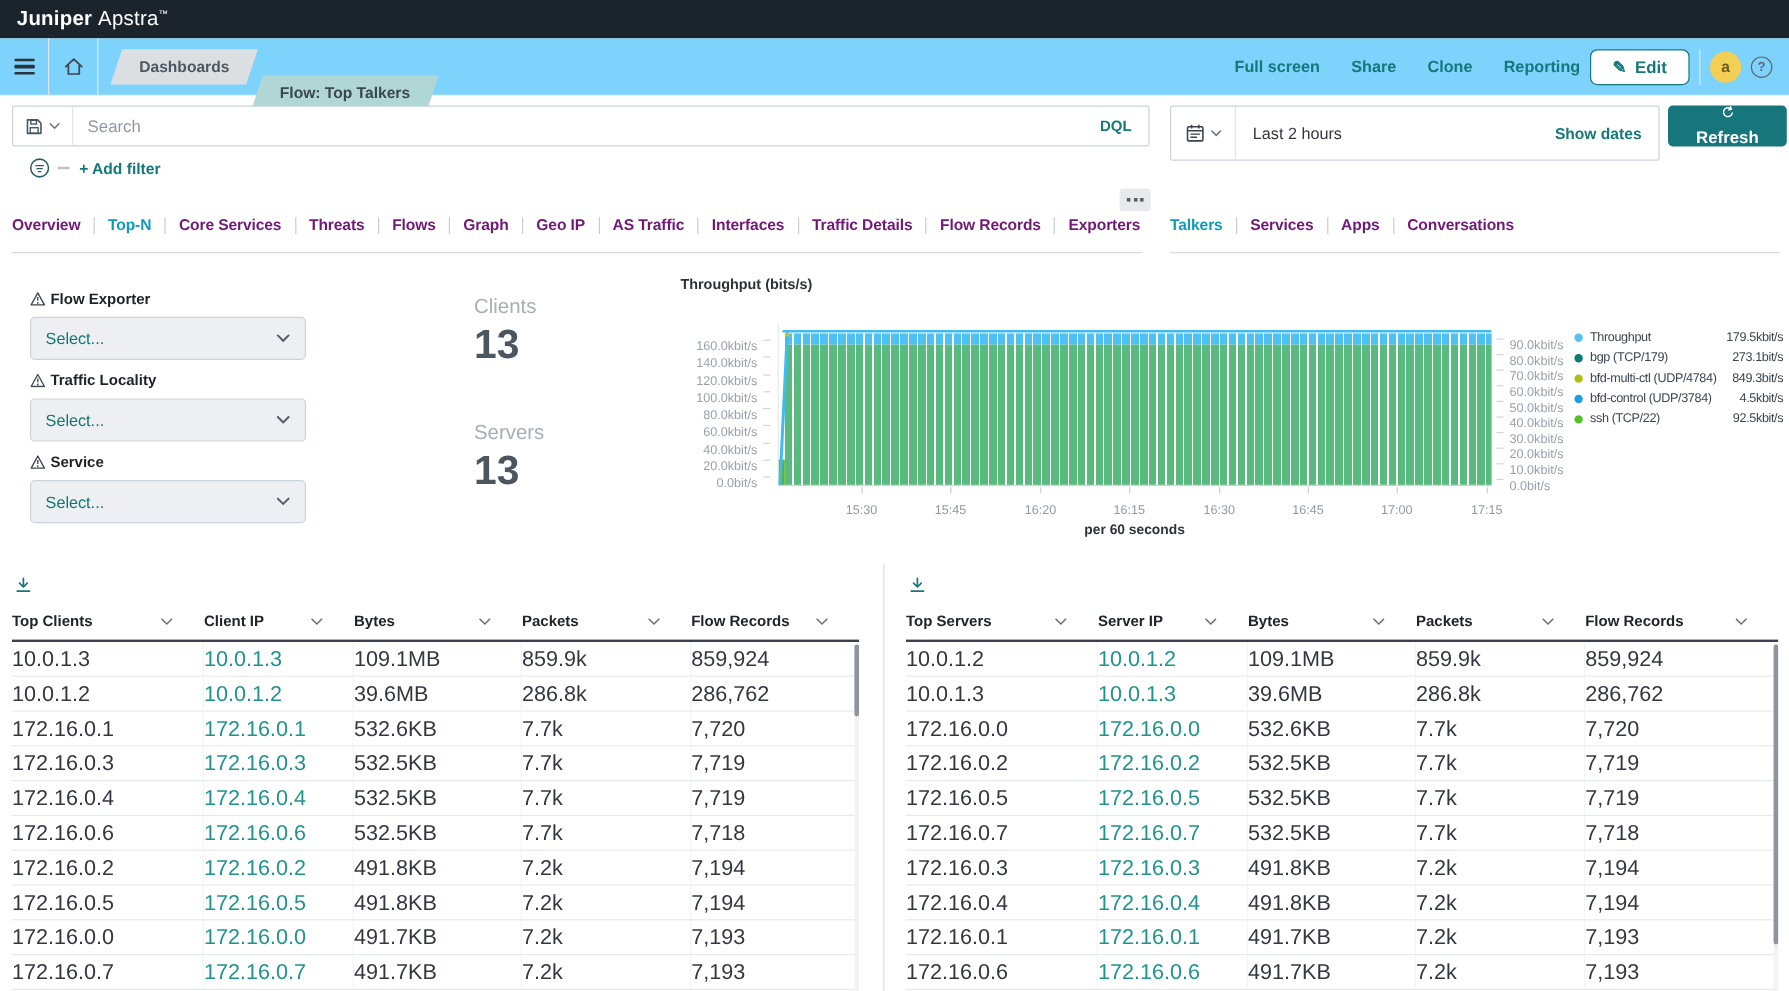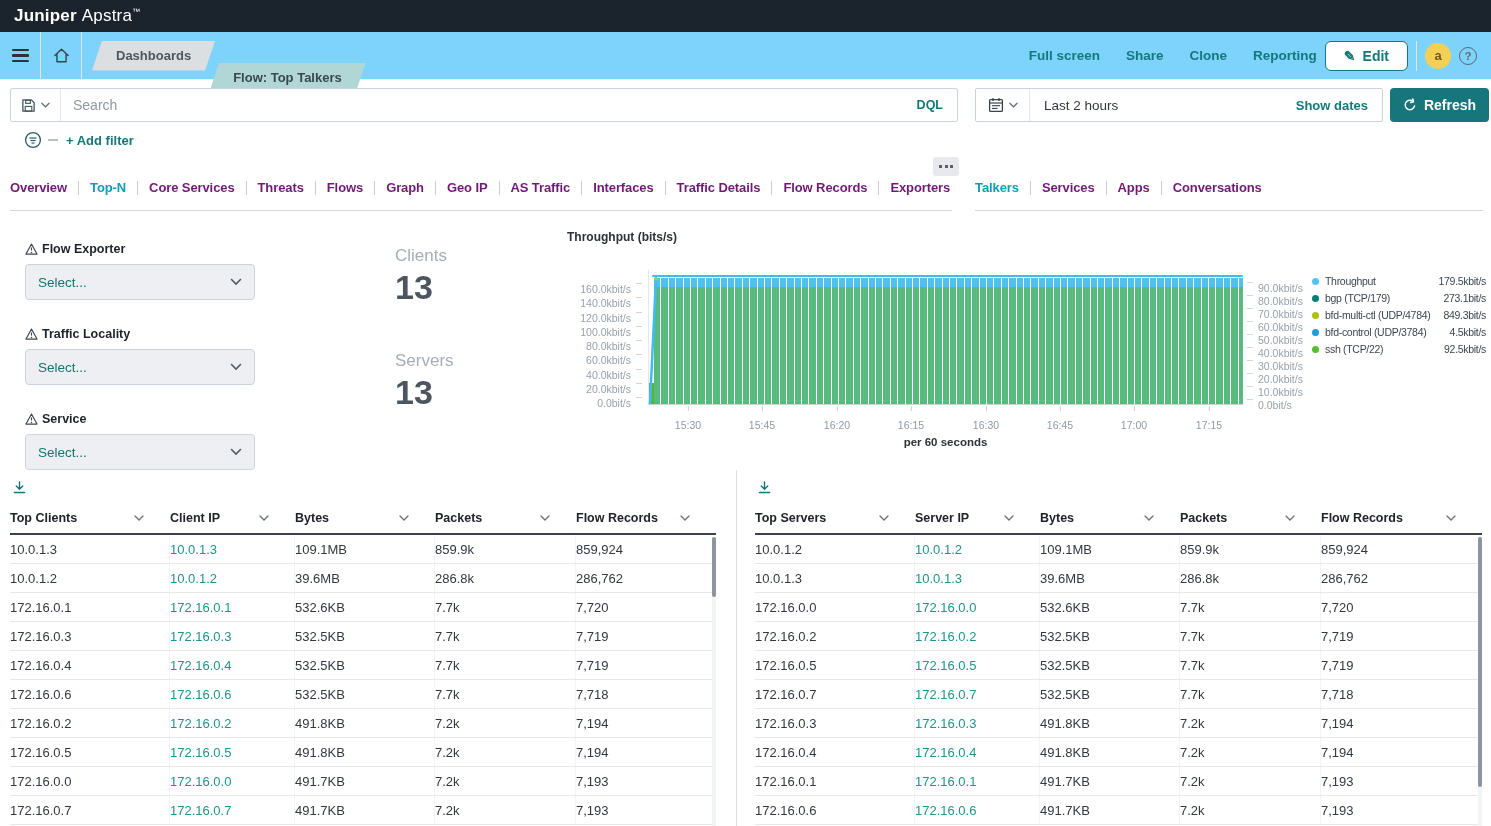--- a/index.html
+++ b/index.html
@@ -29,46 +29,46 @@
   .avatar { width:26px; height:26px; border-radius:50%; background:#f3cf56; color:#6d5a1c; font-size:13px; font-weight:700; display:flex; align-items:center; justify-content:center; cursor:pointer; }
   .help { width:18px; height:18px; border-radius:50%; border:1.6px solid #5f6773; color:#5f6773; font-size:11px; font-weight:700; display:flex; align-items:center; justify-content:center; cursor:pointer; }
 
   
   .search-box { position:absolute; left:10px; top:88px; width:948px; height:34px; border:1px solid #ccd3db; border-radius:2px; background:#fff; display:flex; align-items:center; }
   .save-area { width:50px; height:100%; border-right:1px solid #e2e6ea; display:flex; align-items:center; justify-content:center; gap:5px; cursor:pointer; }
   .search-input { flex:1; height:100%; border:none; outline:none; padding:0 12px; font-size:14px; color:#343741; font-family:inherit; background:transparent; }
   .search-input::placeholder { color:#8e98a3; }
   .dql { font-size:12.5px; font-weight:700; color:#15787a; padding-right:14px; cursor:pointer; }
 
-  .time-box { position:absolute; left:975px; top:88px; width:408px; height:34px; border:1px solid #ccd3db; border-radius:2px; background:#fff; display:flex; align-items:center; }
+  .time-box { position:absolute; left:975px; top:88px; width:408px; height:46px; border:1px solid #ccd3db; border-radius:2px; background:#fff; display:flex; align-items:center; }
   .cal-area { width:54px; height:100%; border-right:1px solid #e2e6ea; display:flex; align-items:center; justify-content:center; gap:5px; cursor:pointer; }
   .time-text { padding-left:14px; font-size:13.5px; color:#343741; }
   .show-dates { margin-left:auto; padding-right:14px; font-size:13px; font-weight:700; color:#15787a; cursor:pointer; white-space:nowrap; }
 
-  .refresh-btn { position:absolute; left:1390px; top:88px; width:99px; height:34px; background:#16767b; border:none; border-radius:4px; color:#fff; font-size:14px; font-weight:700; display:flex; align-items:center; justify-content:center; gap:7px; cursor:pointer; font-family:inherit; }
+  .refresh-btn { position:absolute; left:1390px; top:88px; width:99px; height:34px; background:#16767b; border:none; border-radius:4px; color:#fff; font-size:14px; font-weight:700; display:flex; align-items:center; justify-content:center; gap:7px; cursor:pointer; font-family:inherit;flex-direction:column; }
 
   
   .add-filter-row { position:absolute; left:24px; top:130px; height:20px; display:flex; align-items:center; }
   .af-dash { width:10px; height:1.5px; background:#b9c0c7; margin:0 8px 0 6px; }
   .add-filter { color:#15787a; font-size:13px; font-weight:700; cursor:pointer; }
 
   
   .tabs-strip { position:absolute; display:flex; align-items:center; height:16px; padding-bottom:14px; border-bottom:1px solid #d4d7db; box-sizing:content-box; }
   .tabs-left-strip { left:10px; top:180px; width:942px; }
   .tabs-right-strip { left:975px; top:180px; width:508px; }
   .tab { font-size:13px; font-weight:700; color:#701a75; letter-spacing:-.1px; padding:0 11px; line-height:14px; cursor:pointer; white-space:nowrap; }
   .tab:first-child { padding-left:0; }
   .tab + .tab { border-left:1px solid #c8ccd0; }
   .tab.active { color:#0f9cba; }
   .more-handle { position:absolute; left:933px; top:157px; width:26px; height:19px; background:#e7e9ec; border-radius:3px; display:flex; align-items:center; justify-content:center; gap:2.5px; cursor:pointer; }
   .more-handle i { width:3px; height:3px; background:#596069; display:block; }
 
   
   .filter-controls { position:absolute; left:25px; top:242px; width:230px; }
-  .fgroup { margin-bottom:27px; }
+  .fgroup { margin-bottom:10px; }
   .flabel { display:flex; align-items:center; gap:4px; font-size:12.5px; font-weight:700; color:#1e232a; }
   .fselect { margin-top:8px; height:36px; background:#edeff3; border:1px solid #ccd3da; border-radius:4px; display:flex; align-items:center; padding:0 12px; cursor:pointer; }
   .fselect .val { color:#0f766e; font-size:13.5px; flex:1; }
 
   
   .stat { position:absolute; left:395px; }
   .stat.s1 { top:246px; } .stat.s2 { top:351px; }
   .stat .slabel { font-size:17px; color:#a7aeb6; }
   .stat .svalue { font-size:34px; font-weight:800; color:#4d555e; margin-top:2px; }
 
@@ -82,21 +82,21 @@
   .minibar { position:absolute; left:0; bottom:0; width:5px; height:21px; background:#5fb232; }
   .ramp { position:absolute; left:-2px; top:2px; }
 
   .yticks { position:absolute; display:flex; flex-direction:column; justify-content:space-between; font-size:10.5px; color:#98a1ab; }
   .yleft { left:508px; top:283px; width:134px; height:126px; align-items:flex-end; }
   .yright { left:1247px; top:282px; width:90px; height:129px; align-items:flex-start; }
   .ytick { display:flex; align-items:flex-start; gap:5px; white-space:nowrap; }
   .ytick i { width:6px; height:1px; background:#d2d7dc; display:block; }
 
   .xlabels { position:absolute; left:648px; top:419px; width:595px; height:14px; font-size:10.5px; color:#8f99a4; }
-  .xlabels span { position:absolute; transform:translateX(-50%); top:0; }
+  .xlabels span { position:absolute; transform:translateX(-50%); top:0;margin-left:30px; }
   .xlabels span::before { content:""; position:absolute; left:50%; top:-13px; width:1px; height:5px; background:#c9ced4; }
   .xlabels span:nth-child(1){left:40px;} .xlabels span:nth-child(2){left:114px;}
   .xlabels span:nth-child(3){left:189px;} .xlabels span:nth-child(4){left:263px;}
   .xlabels span:nth-child(5){left:338px;} .xlabels span:nth-child(6){left:412px;}
   .xlabels span:nth-child(7){left:486px;} .xlabels span:nth-child(8){left:561px;}
   .x-caption { position:absolute; left:648px; top:436px; width:595px; text-align:center; font-size:11.5px; font-weight:700; color:#2d3138; }
 
   .legend { position:absolute; left:1312px; top:274px; width:174px; font-size:10.5px; letter-spacing:-.3px; color:#3c4650; }
   .legend-row { display:flex; align-items:center; height:14px; margin-bottom:3px; white-space:nowrap; }
   .legend-dot { width:7px; height:7px; border-radius:50%; margin-right:6px; flex:none; }
@@ -104,21 +104,21 @@
   .legend-val { margin-left:auto; padding-left:6px; }
 
   
   .tables-divider { position:absolute; left:736px; top:470px; bottom:0; width:1px; background:#dadde1; }
   .table-panel { position:absolute; top:475px; height:351px; overflow:hidden; }
   .table-panel.tleft { left:10px; width:706px; }
   .table-panel.tright { left:755px; width:727px; }
   .dl-btn { height:20px; margin:2px 0 6px 2px; display:inline-flex; align-items:center; cursor:pointer; }
   .thead { display:grid; grid-template-columns:160px 125px 140px 141px 1fr; height:32px; align-items:center; border-bottom:2px solid #3c414d; }
   .th { display:flex; align-items:center; justify-content:space-between; padding-right:26px; font-size:12.5px; font-weight:700; color:#20242b; cursor:pointer; white-space:nowrap; }
-  .tr { display:grid; grid-template-columns:160px 125px 140px 141px 1fr; height:29px; align-items:center; border-bottom:1px solid #e6e9ec; font-size:13px; color:#343741; }
+  .tr { display:grid; grid-template-columns:160px 125px 140px 141px 1fr; height:29px; align-items:center; border-bottom:1px solid #e6e9ec; font-size:18px; color:#343741; }
   .td { white-space:nowrap; padding-right:8px; }
   .tr .td + .td { border-left:1px solid #f3f4f6; padding-left:0; height:100%; display:flex; align-items:center; margin-left:-1px; }
   .td.ip { color:#1f948c; cursor:pointer; }
   .vscroll { position:absolute; right:0; top:62px; bottom:0; width:4px; background:#f2f3f5; }
   .vscroll .thumb { width:4px; background:#8f959e; border-radius:2px; }
   .tleft .thumb { height:60px; }
   .tright .thumb { height:250px; }
 </style>
 </head>
 <body>

